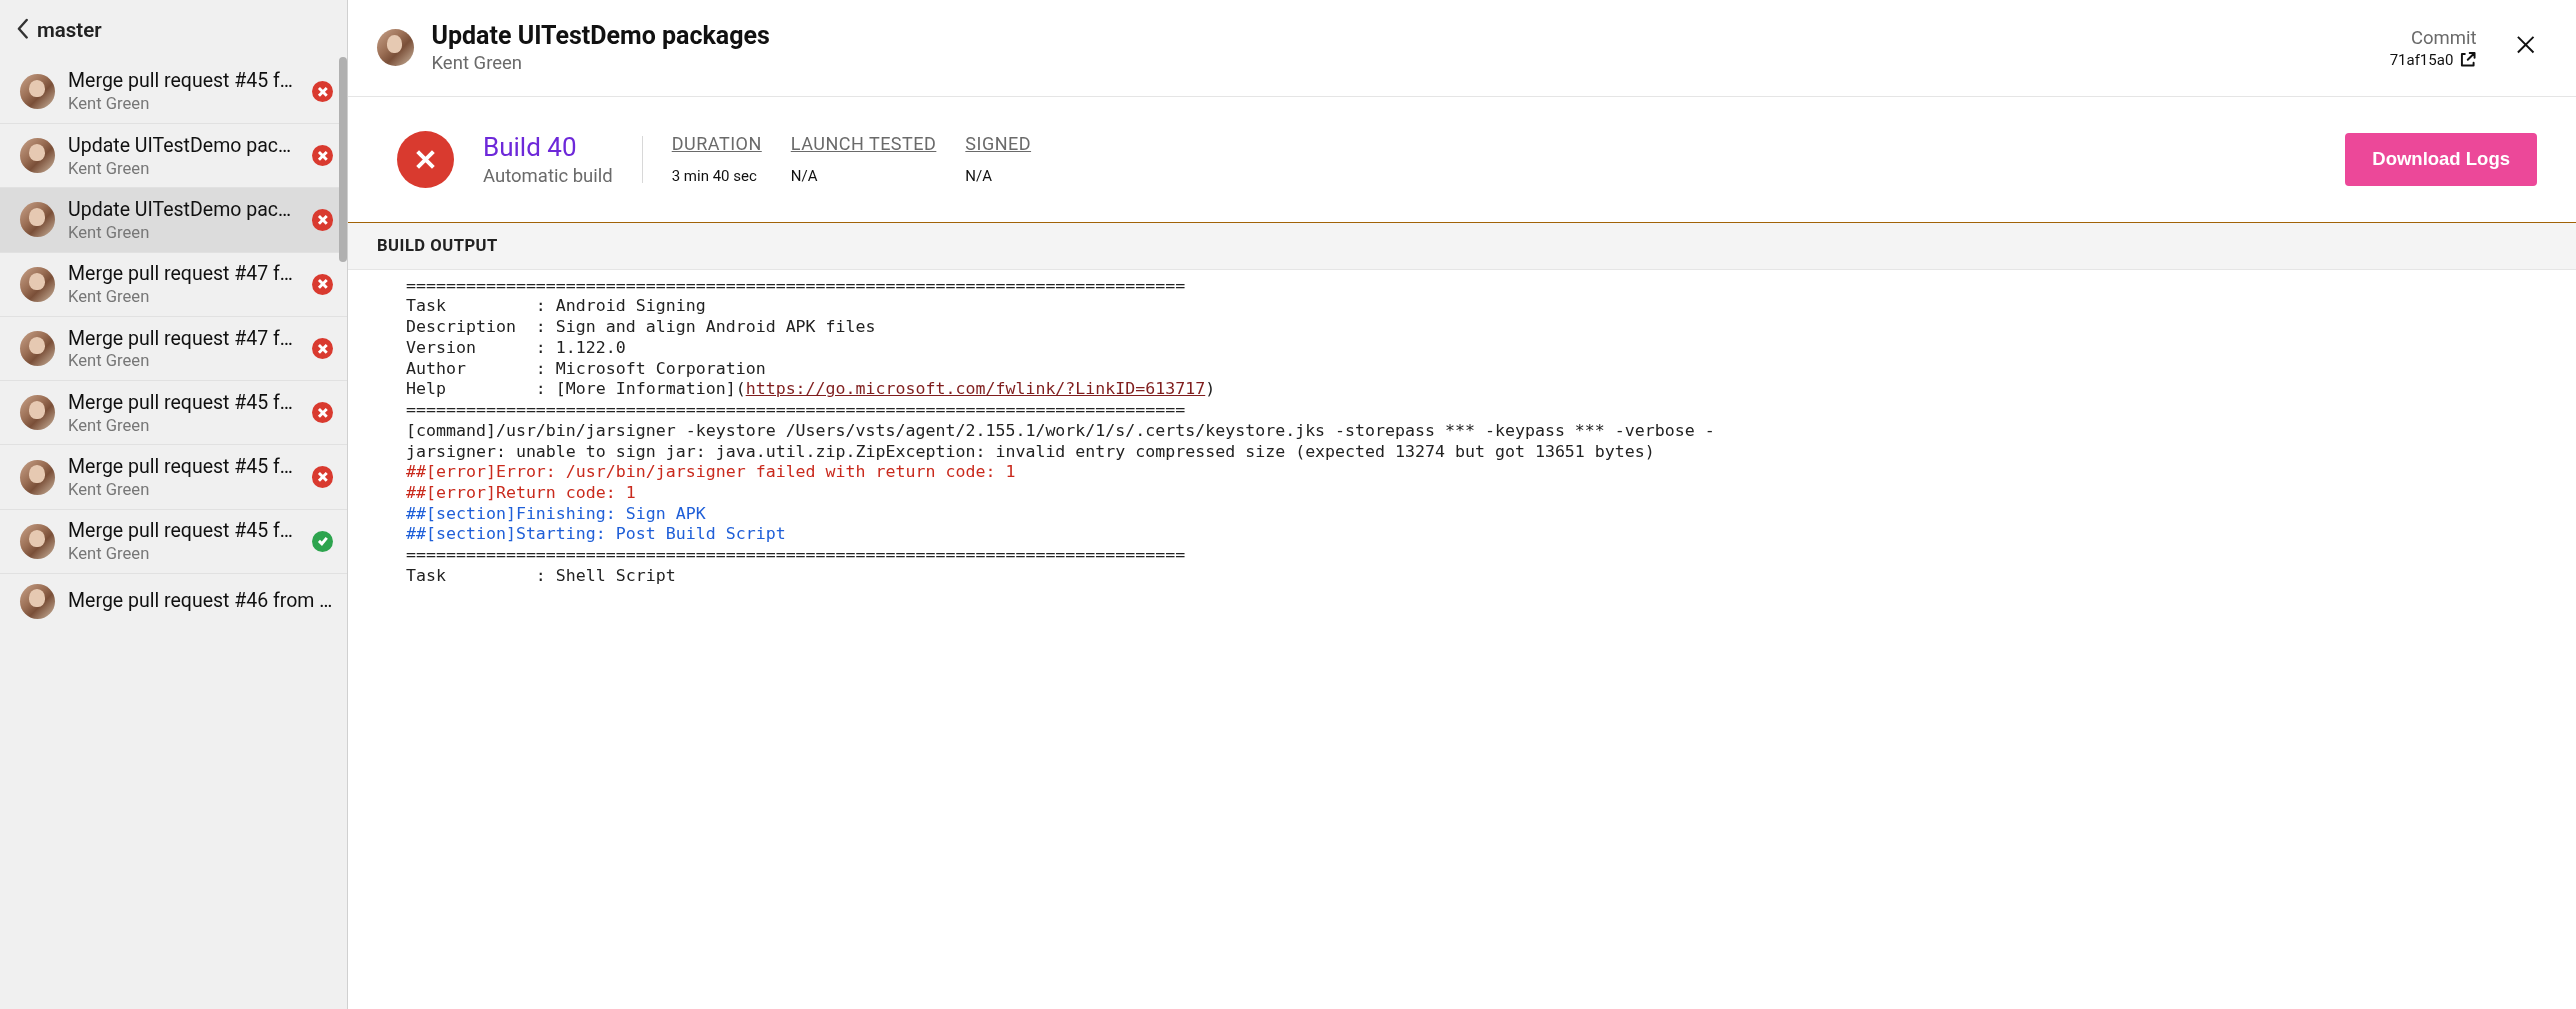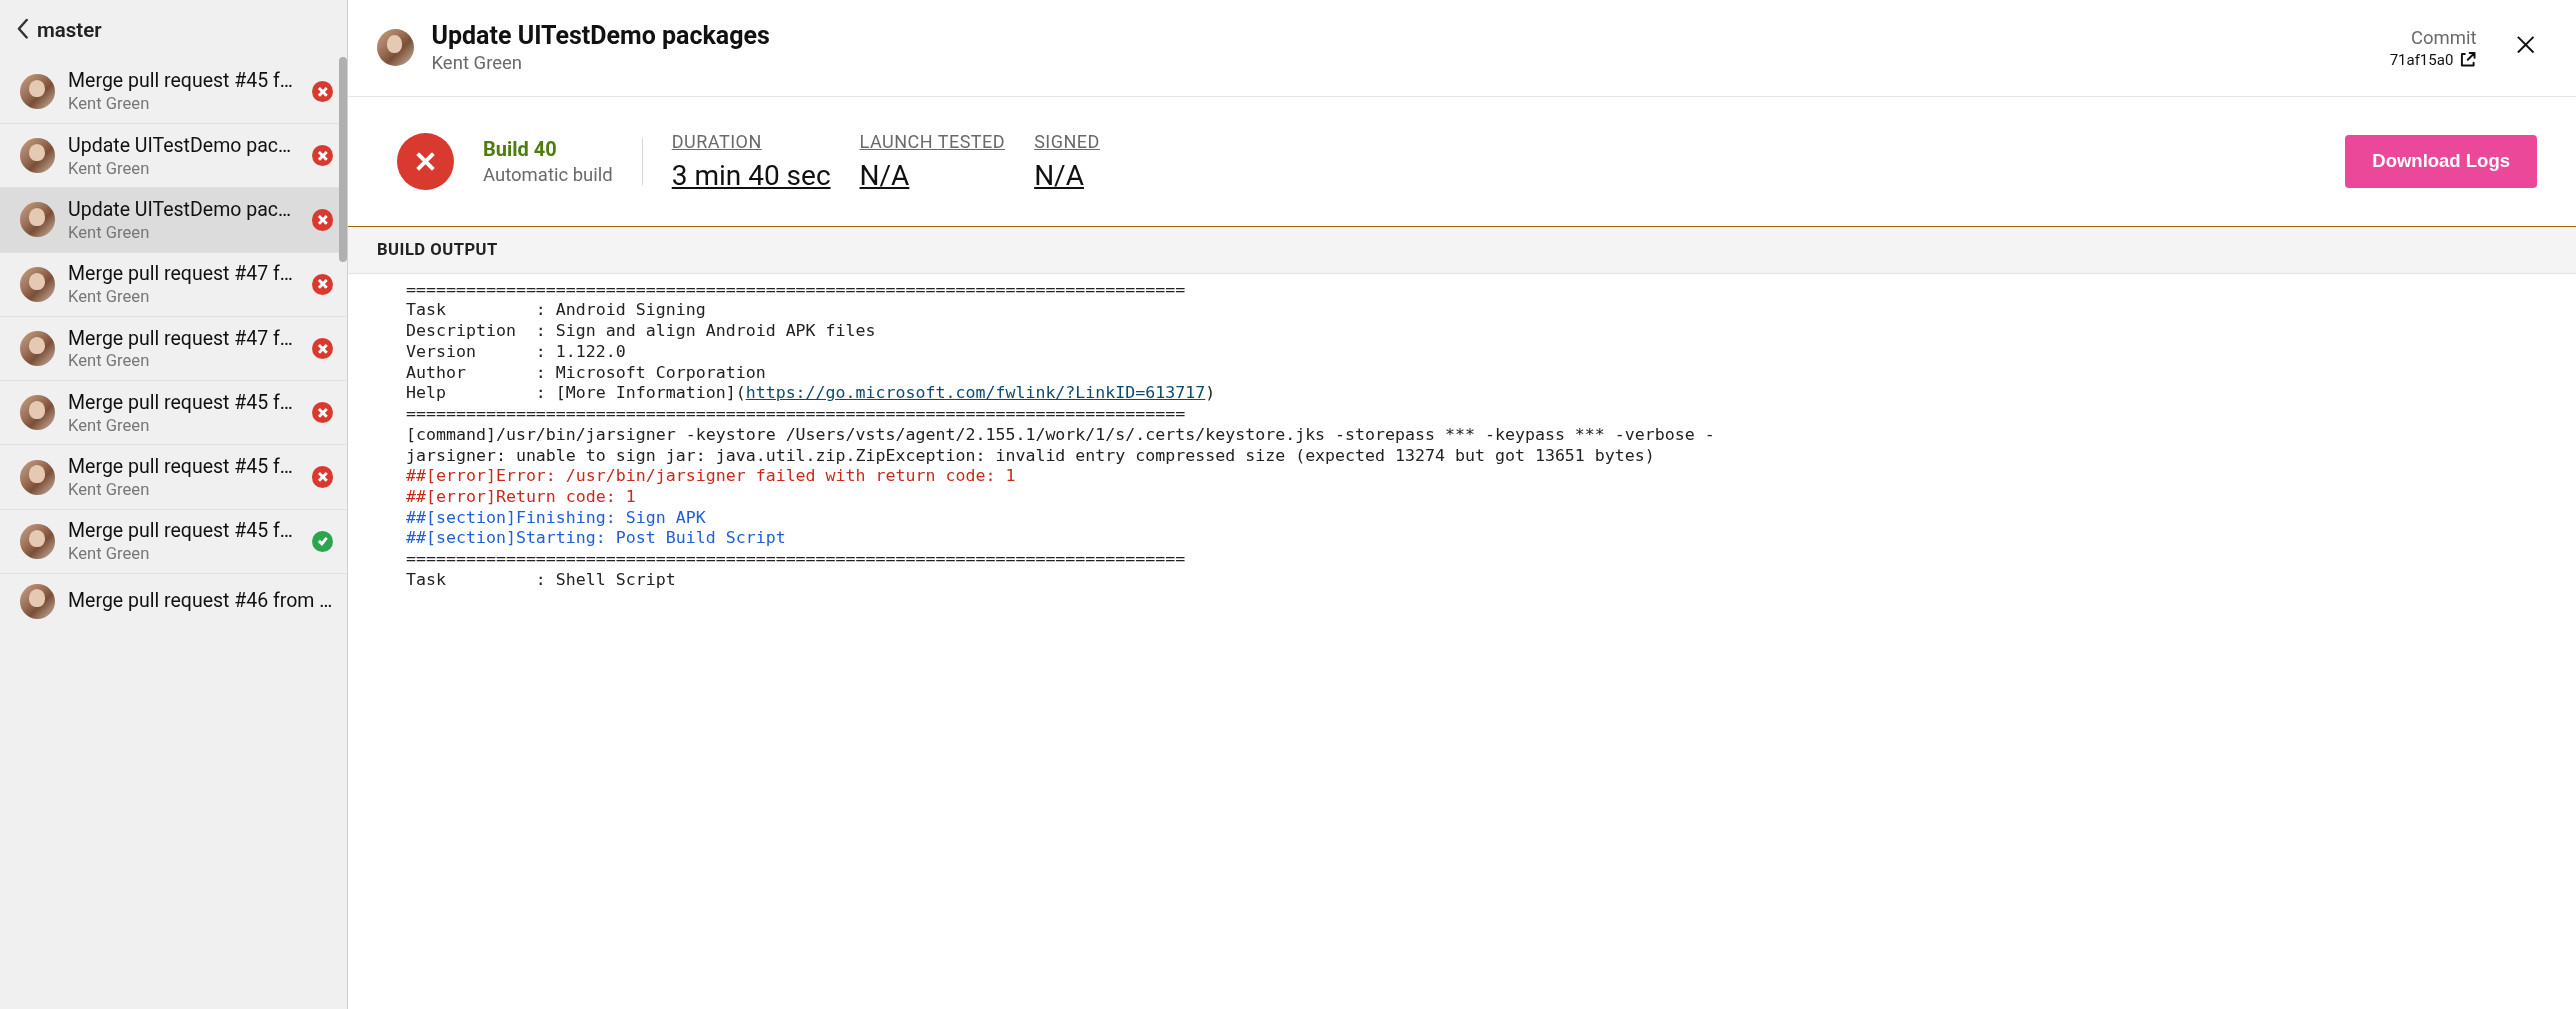--- a/index.html
+++ b/index.html
@@ -171,47 +171,46 @@
     border-radius: 50%;
     background: #d93a2f;
     display: flex;
     align-items: center;
     justify-content: center;
     flex-shrink: 0;
   }
   .build-status-icon svg { width: 27px; height: 27px; stroke: white; stroke-width: 3.5; fill: none; }
   .build-title-block { flex-shrink: 0; }
   .build-title {
-    font-size: 20px;
-    font-weight: 700;
-    color: #4d7c0f;
+    font-size: 26px;
+    font-weight: 400;
+    color: #6d28d9;
   }
   .build-subtitle {
     font-size: 18.5px;
     color: #6a6a6a;
     margin-top: 2.9px;
   }
   .vdiv {
     width: 1px;
     height: 47px;
     background: #d8d8d8;
   }
   .stat { flex-shrink: 0; }
   .stat-label {
     font-size: 18px;
     color: #6a6a6a;
     letter-spacing: 0.5px;
     text-transform: uppercase;
     text-decoration: underline;
   }
   .stat-value {
-    font-size: 28px;
+    font-size: 15px;
     color: #111;
-    margin-top: 7px;
-    text-decoration: underline;
+    margin-top: 13px;
   }
   .spacer { flex: 1; }
   .download-btn {
     background: #ec4899;
     color: white;
     border: none;
     padding: 15.6px 27px;
     font-size: 18.5px;
     font-weight: 600;
     border-radius: 3.9px;
@@ -236,21 +235,21 @@
   .output-body {
     flex: 1;
     overflow: auto;
     padding: 5.8px 29px 9.7px 58px;
     font-family: "SF Mono", Menlo, Consolas, monospace;
     font-size: 16.6px;
     line-height: 1.25;
     white-space: pre;
     color: #222;
   }
-  .output-body a { color: #0c4a6e; text-decoration: underline; }
+  .output-body a { color: #7f1d1d; text-decoration: underline; }
   .err { color: #c92a1d; }
   .sect { color: #1f5fd8; }
 </style>
 </head>
 <body>
 
 <aside class="sidebar">
   <div class="sidebar-header">
     <span class="back-chevron">
       <svg width="13.6" height="21.4" viewBox="0 0 14 22">

